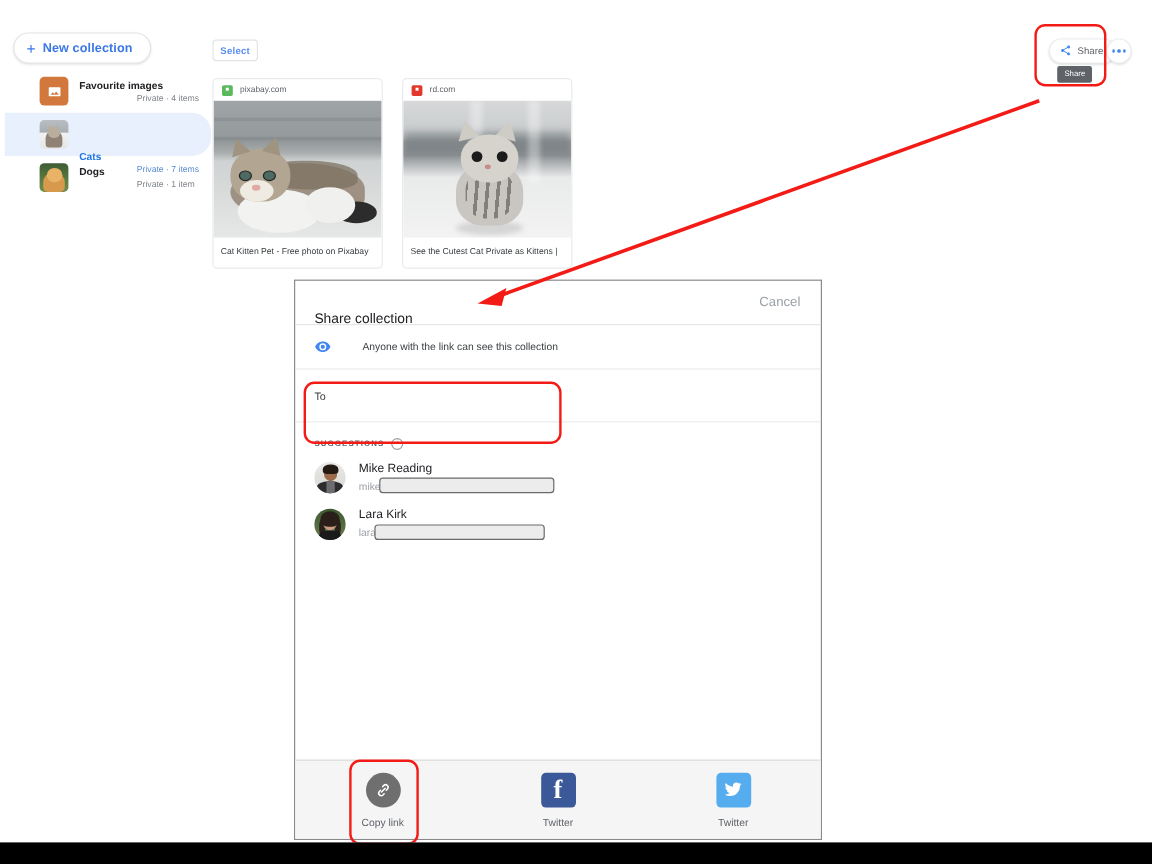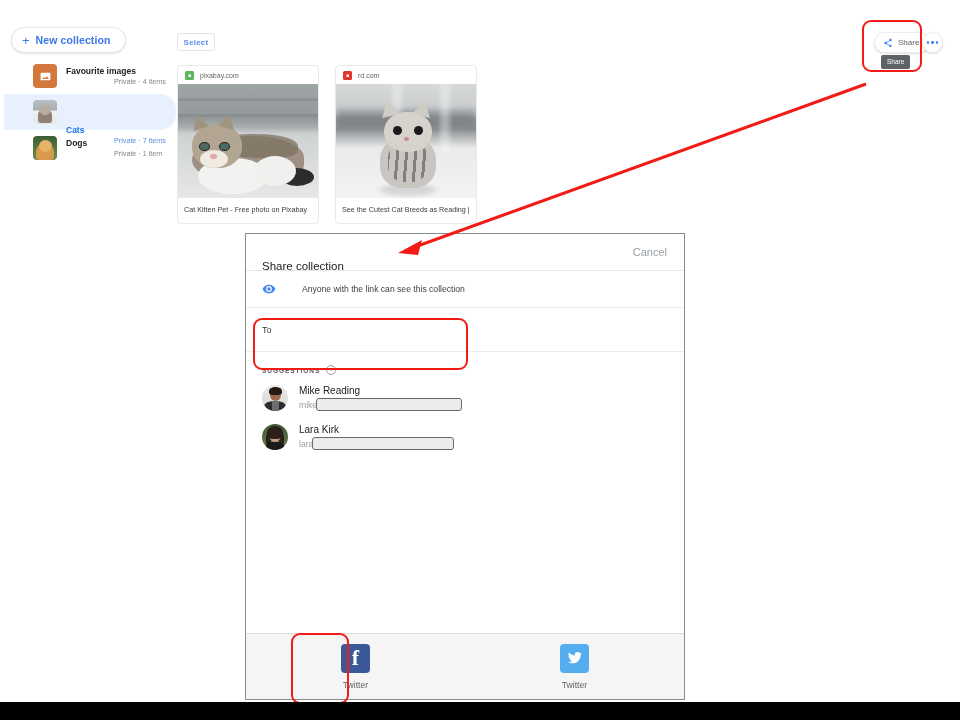--- a/index.html
+++ b/index.html
@@ -603,21 +603,21 @@
         <i class="refl"></i>
         <i class="body"></i>
           <i class="stripes"></i>
         <i class="ear-l"></i>
           <i class="ear-r"></i>
           <i class="head"></i>
         <i class="eye-l"></i>
           <i class="eye-r"></i>
           <i class="nose"></i>
       </div>
-      <div class="card-caption">See the Cutest Cat Breeds as Reading |</div>
+      <div class="card-caption">See the Cutest Cat Private as Kittens |</div>
     </div>
 
   </div>
 
   <div class="share-btn">
     <span>
       <svg width="10" height="10" viewBox="0 0 24 24" fill="#4285f4" aria-hidden="true">
         <path d="M18 16.08c-.76 0-1.44.3-1.96.77L8.91 12.7c.05-.23.09-.46.09-.7s-.04-.47-.09-.7l7.05-4.11c.54.5 1.25.81 2.04.81 1.66 0 3-1.34 3-3s-1.34-3-3-3-3 1.34-3 3c0 .24.04.47.09.7L8.04 9.81C7.5 9.31 6.79 9 6 9c-1.66 0-3 1.34-3 3s1.34 3 3 3c.79 0 1.5-.31 2.04-.81l7.12 4.16c-.05.21-.08.43-.08.65 0 1.61 1.31 2.92 2.92 2.92s2.92-1.31 2.92-2.92-1.31-2.92-2.92-2.92z"></path>
       </svg>
     </span>
@@ -691,20 +691,30 @@
         </div>
       </div>
     </div>
 
     <div class="dlg-scroll-track">
       <div class="dlg-scroll-thumb"></div>
     </div>
 
     <div class="dlg-footer">
 
+      <div class="share-target">
+        <span class="st-icon st-copy">
+          <svg width="15" height="15" viewBox="0 0 24 24" fill="none" stroke="#ffffff" stroke-width="2" stroke-linecap="round" aria-hidden="true">
+            <path d="M9.5 14.5l5-5"></path>
+            <path d="M11 7.2l1.6-1.6a3.4 3.4 0 014.8 4.8L15.8 12"></path>
+            <path d="M13 16.8l-1.6 1.6a3.4 3.4 0 01-4.8-4.8L8.2 12"></path>
+          </svg>
+        </span>
+        <span class="lbl">Copy link</span>
+      </div>
 
       <div class="share-target">
         <span class="st-icon st-fb">f</span>
         <span class="lbl">Twitter</span>
       </div>
 
       <div class="share-target">
         <span class="st-icon st-tw">
           <svg width="18" height="18" viewBox="0 0 24 24" fill="#ffffff" aria-hidden="true">
             <path d="M21 5.9c-.7.3-1.4.5-2.2.6.8-.5 1.4-1.2 1.7-2.1-.7.4-1.6.8-2.4.9A3.8 3.8 0 0015.4 4c-2.1 0-3.8 1.7-3.8 3.8 0 .3 0 .6.1.9-3.2-.2-6-1.7-7.9-4a3.8 3.8 0 001.2 5.1c-.6 0-1.2-.2-1.7-.5 0 1.9 1.3 3.4 3.1 3.8-.3.1-.7.1-1 .1-.2 0-.5 0-.7-.1.5 1.5 1.9 2.6 3.6 2.7a7.7 7.7 0 01-5.6 1.6 10.8 10.8 0 005.9 1.7c7 0 10.9-5.9 10.9-10.9v-.5c.7-.5 1.3-1.2 1.8-2z"></path>

